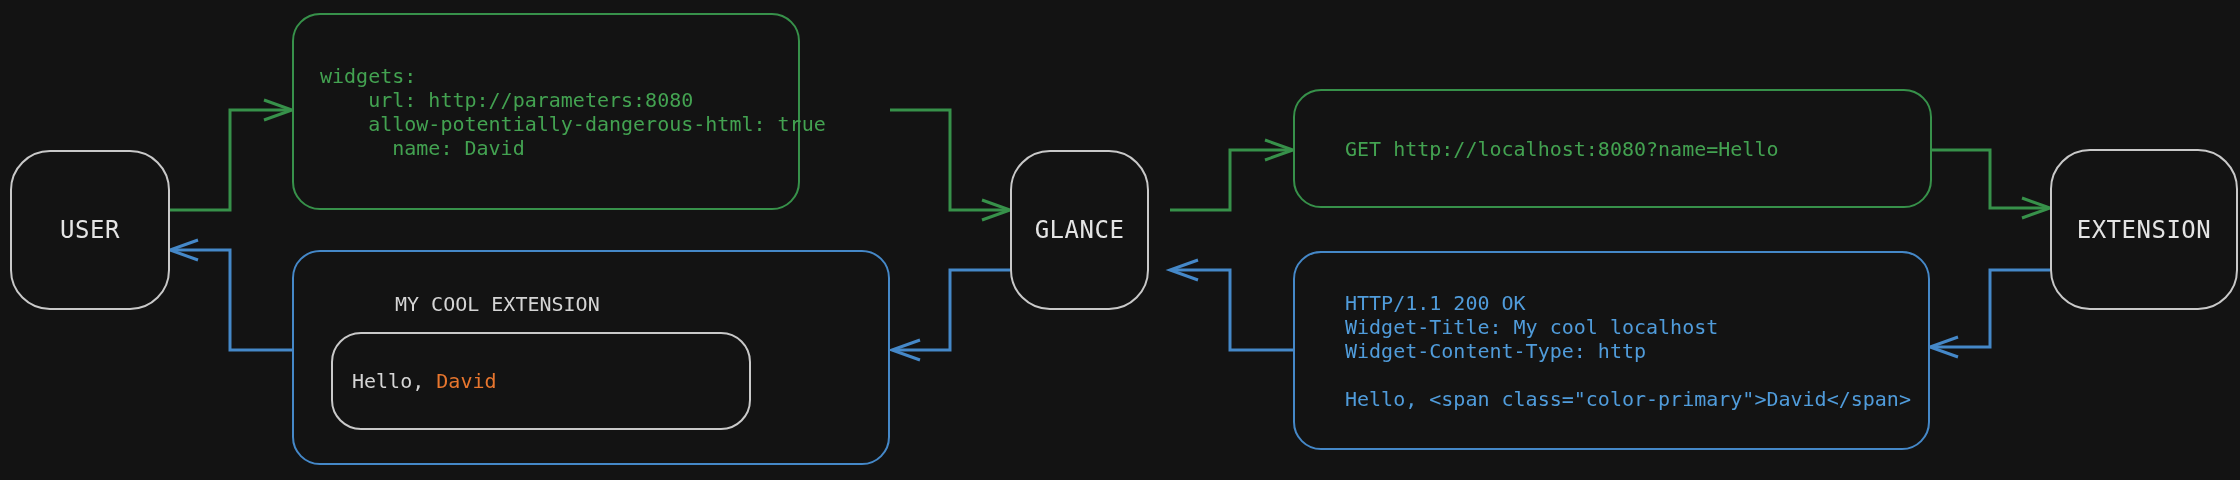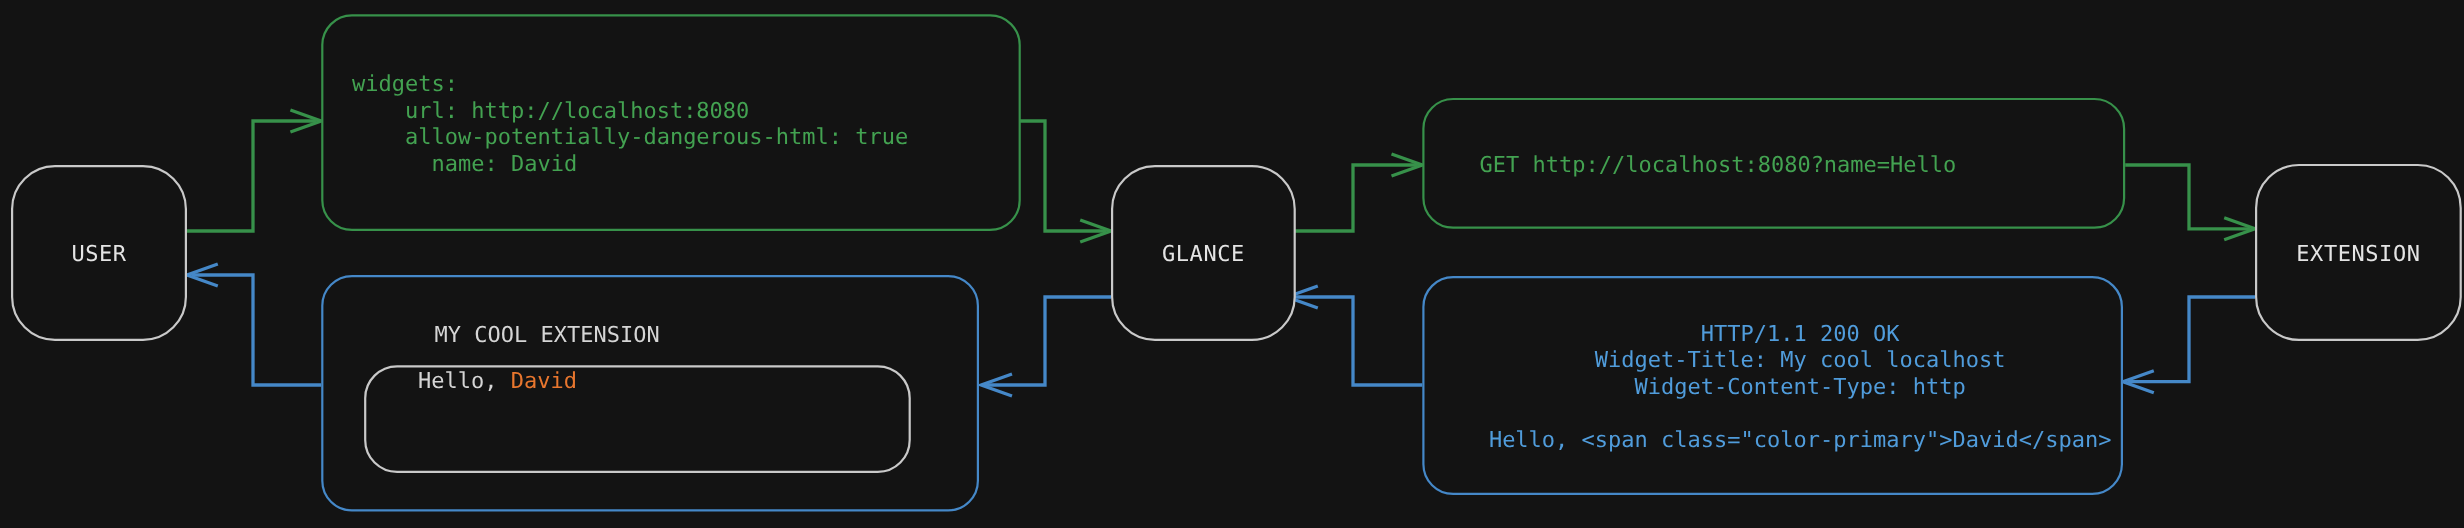--- a/index.html
+++ b/index.html
@@ -36,21 +36,21 @@
     position: absolute;
     border: 2px solid var(--node-border);
     border-radius: 40px;
     background: var(--background);
     display: flex;
     align-items: center;
     justify-content: center;
   }
   .node-label {
     color: var(--node-text);
-    font-size: 20px;
+    font-size: 24px;
     letter-spacing: 0.5px;
     white-space: pre;
   }
 
   .code-box {
     position: absolute;
     border-radius: 28px;
     background: var(--background);
     display: flex;
     flex-direction: column;
@@ -80,45 +80,44 @@
     color: var(--muted-text);
     font-size: 20px;
     line-height: 24px;
     white-space: pre;
     padding-left: 44px;
   }
   .widget-inner {
     position: absolute;
     left: 37px;
     top: 80px;
-    width: 497px;
+    width: 420px;
     height: 98px;
     border: 2px solid var(--node-border);
     border-radius: 30px;
     display: flex;
-    align-items: flex-start;
-    padding-left: 28px;
+    align-items: center;
   }
   .widget-greeting {
     padding-left: 19px;
     font-size: 20px;
     line-height: 24px;
     white-space: pre;
     color: var(--muted-text);
   }
   .widget-greeting .name { color: var(--orange); }
 
   
   #node-user      { left: 10px;   top: 150px; width: 160px; height: 160px; }
-  #node-glance    { left: 1010px; top: 150px; width: 168px; height: 160px; }
+  #node-glance    { left: 1010px; top: 150px; width: 139px; height: 160px; }
   #node-extension { left: 2050px; top: 149px; width: 188px; height: 161px; }
 
-  #box-config   { left: 292px;  top: 13px;  width: 636px; height: 197px; padding-left: 26px; }
+  #box-config   { left: 292px;  top: 13px;  width: 508px; height: 197px; padding-left: 26px; }
   #box-request  { left: 1293px; top: 89px;  width: 639px; height: 119px; padding-left: 50px; }
-  #box-response { left: 1293px; top: 251px; width: 637px; height: 199px; padding-left: 50px; align-items: center; }
+  #box-response { left: 1293px; top: 251px; width: 637px; height: 199px; padding-left: 50px; }
   #box-widget   { left: 292px;  top: 250px; width: 598px; height: 215px; }
 </style>
 </head>
 <body>
 
 <div class="canvas">
 
   <svg class="connector-layer" viewBox="0 0 2240 480" xmlns="http://www.w3.org/2000/svg">
 
     <g>
@@ -161,21 +160,21 @@
   </div>
   <div class="node" id="node-glance">
     <span class="node-label">GLANCE</span>
   </div>
   <div class="node" id="node-extension">
     <span class="node-label">EXTENSION</span>
   </div>
 
   <div class="code-box green" id="box-config">
     <div class="code-line">widgets:</div>
-    <div class="code-line">    url: http://localhost:8080</div>
+    <div class="code-line">    url: http://parameters:8080</div>
     <div class="code-line">    allow-potentially-dangerous-html: true</div>
     <div class="code-line">      name: David</div>
   </div>
 
   <div class="code-box green" id="box-request">
     <div class="code-line">GET http://localhost:8080?name=Hello</div>
   </div>
 
   <div class="code-box blue" id="box-response">
     <div class="code-line">HTTP/1.1 200 OK</div>

